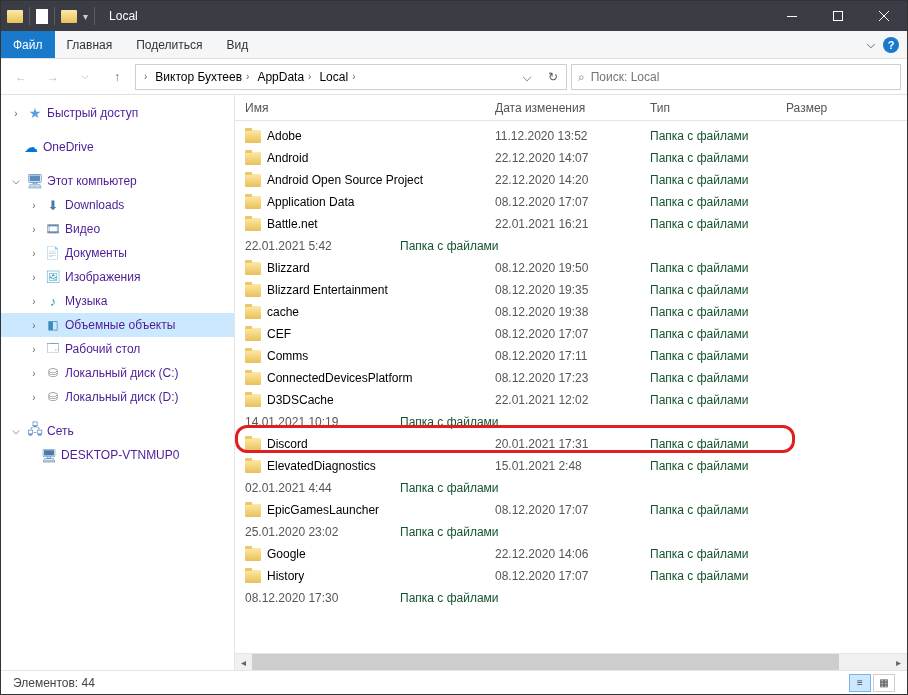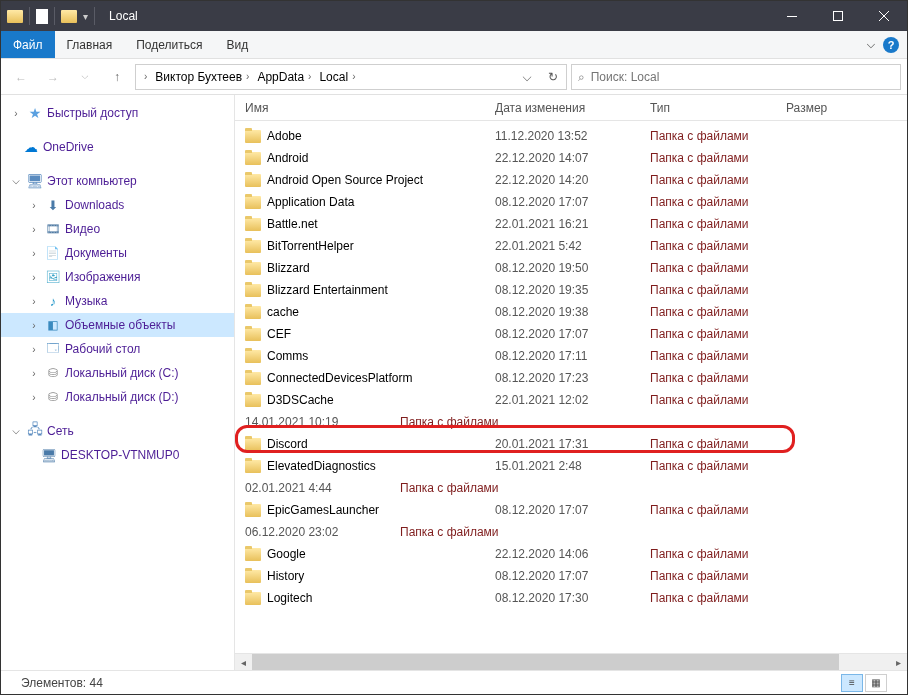--- a/index.html
+++ b/index.html
@@ -39,25 +39,25 @@
 .col-headers { display: flex; height: 26px; border-bottom: 1px solid #e5e5e5; align-items: center; color: #555; position: relative; }
 .col-headers .col { padding-left: 10px; font-size: 12px; }
 .col-name { width: 250px; }
 .col-mod { width: 155px; }
 .col-type { width: 136px; }
 .col-size { width: 60px; }
 .file-list { flex: 1; overflow-y: scroll; overflow-x: auto; position: relative; }
 .file-row { display: flex; height: 22px; align-items: flex-end; cursor: default; }
 .file-row .fname { width: 250px; display: flex; align-items: center; gap: 6px; padding-left: 10px; }
 .file-row .fmod { width: 155px; color: #555; padding-left: 10px; }
-.file-row .ftype { width: 136px; color: #7f1d1d; padding-left: 10px; }
+.file-row .ftype { width: 136px; color: #14532d; padding-left: 10px; }
 .folder-icon-sm { width: 16px; height: 13px; background: linear-gradient(#ffe9a6,#e8c05a); border-radius: 1px; flex-shrink: 0; position: relative; }
 .folder-icon-sm::before { content: ""; position: absolute; top: -2px; left: 0; width: 7px; height: 3px; background: #eac86a; border-radius: 1px 1px 0 0; }
 .highlight-box { position: absolute; border: 3px solid #e02020; border-radius: 12px; pointer-events: none; z-index: 10; }
-.status-bar { height: 24px; border-top: 1px solid #e5e5e5; display: flex; align-items: center; padding: 0 20px; font-size: 12px; color: #444; }
+.status-bar { height: 24px; border-top: 1px solid #e5e5e5; display: flex; align-items: center; padding: 0 12px; font-size: 12px; color: #444; }
 .status-right { margin-left: auto; display: flex; gap: 2px; }
 .view-btn { width: 22px; height: 18px; border: 1px solid #cfcfcf; display: flex; align-items: center; justify-content: center; font-size: 10px; cursor: default; }
 .view-btn.active { background: #cce8ff; border-color: #7ab7e8; }
 .star-icon { color: #5aa0e0; font-size: 14px; }
 .cloud-icon { color: #0078d4; font-size: 14px; }
 .pc-icon { color: #5a8bbf; font-size: 14px; }
 .net-icon { color: #5a8bbf; font-size: 14px; }
 .monitor-icon { color: #4a7aa8; font-size: 13px; }
 .dl-icon { color: #4a7aa8; font-size: 13px; }
 .vid-icon { color: #3a6a98; font-size: 12px; }
@@ -268,24 +268,20 @@
         </div>
         <div class="file-row">
           <div class="fname">
             <span class="folder-icon-sm"></span>
             <span>Battle.net</span>
           </div>
           <div class="fmod">22.01.2021 16:21</div>
           <div class="ftype">Папка с файлами</div>
         </div>
         <div class="file-row">
-          <div class="fname">
-            <span class="folder-icon-sm"></span>
-            <span>BitTorrentHelper</span>
-          </div>
           <div class="fmod">22.01.2021 5:42</div>
           <div class="ftype">Папка с файлами</div>
         </div>
         <div class="file-row">
           <div class="fname">
             <span class="folder-icon-sm"></span>
             <span>Blizzard</span>
           </div>
           <div class="fmod">08.12.2020 19:50</div>
           <div class="ftype">Папка с файлами</div>
@@ -364,44 +360,40 @@
         </div>
         <div class="file-row">
           <div class="fname">
             <span class="folder-icon-sm"></span>
             <span>EpicGamesLauncher</span>
           </div>
           <div class="fmod">08.12.2020 17:07</div>
           <div class="ftype">Папка с файлами</div>
         </div>
         <div class="file-row">
-          <div class="fmod">06.12.2020 23:02</div>
+          <div class="fmod">25.01.2020 23:02</div>
           <div class="ftype">Папка с файлами</div>
         </div>
         <div class="file-row">
           <div class="fname">
             <span class="folder-icon-sm"></span>
             <span>Google</span>
           </div>
           <div class="fmod">22.12.2020 14:06</div>
           <div class="ftype">Папка с файлами</div>
         </div>
         <div class="file-row">
           <div class="fname">
             <span class="folder-icon-sm"></span>
             <span>History</span>
           </div>
           <div class="fmod">08.12.2020 17:07</div>
           <div class="ftype">Папка с файлами</div>
         </div>
         <div class="file-row">
-          <div class="fname">
-            <span class="folder-icon-sm"></span>
-            <span>Logitech</span>
-          </div>
           <div class="fmod">08.12.2020 17:30</div>
           <div class="ftype">Папка с файлами</div>
         </div>
       </div>
     <div class="h-scrollbar">
       <div class="h-scroll-arrow">◂</div>
       <div class="h-scroll-track">
           <div class="h-scroll-thumb"></div>
         </div>
       <div class="h-scroll-arrow">▸</div>

